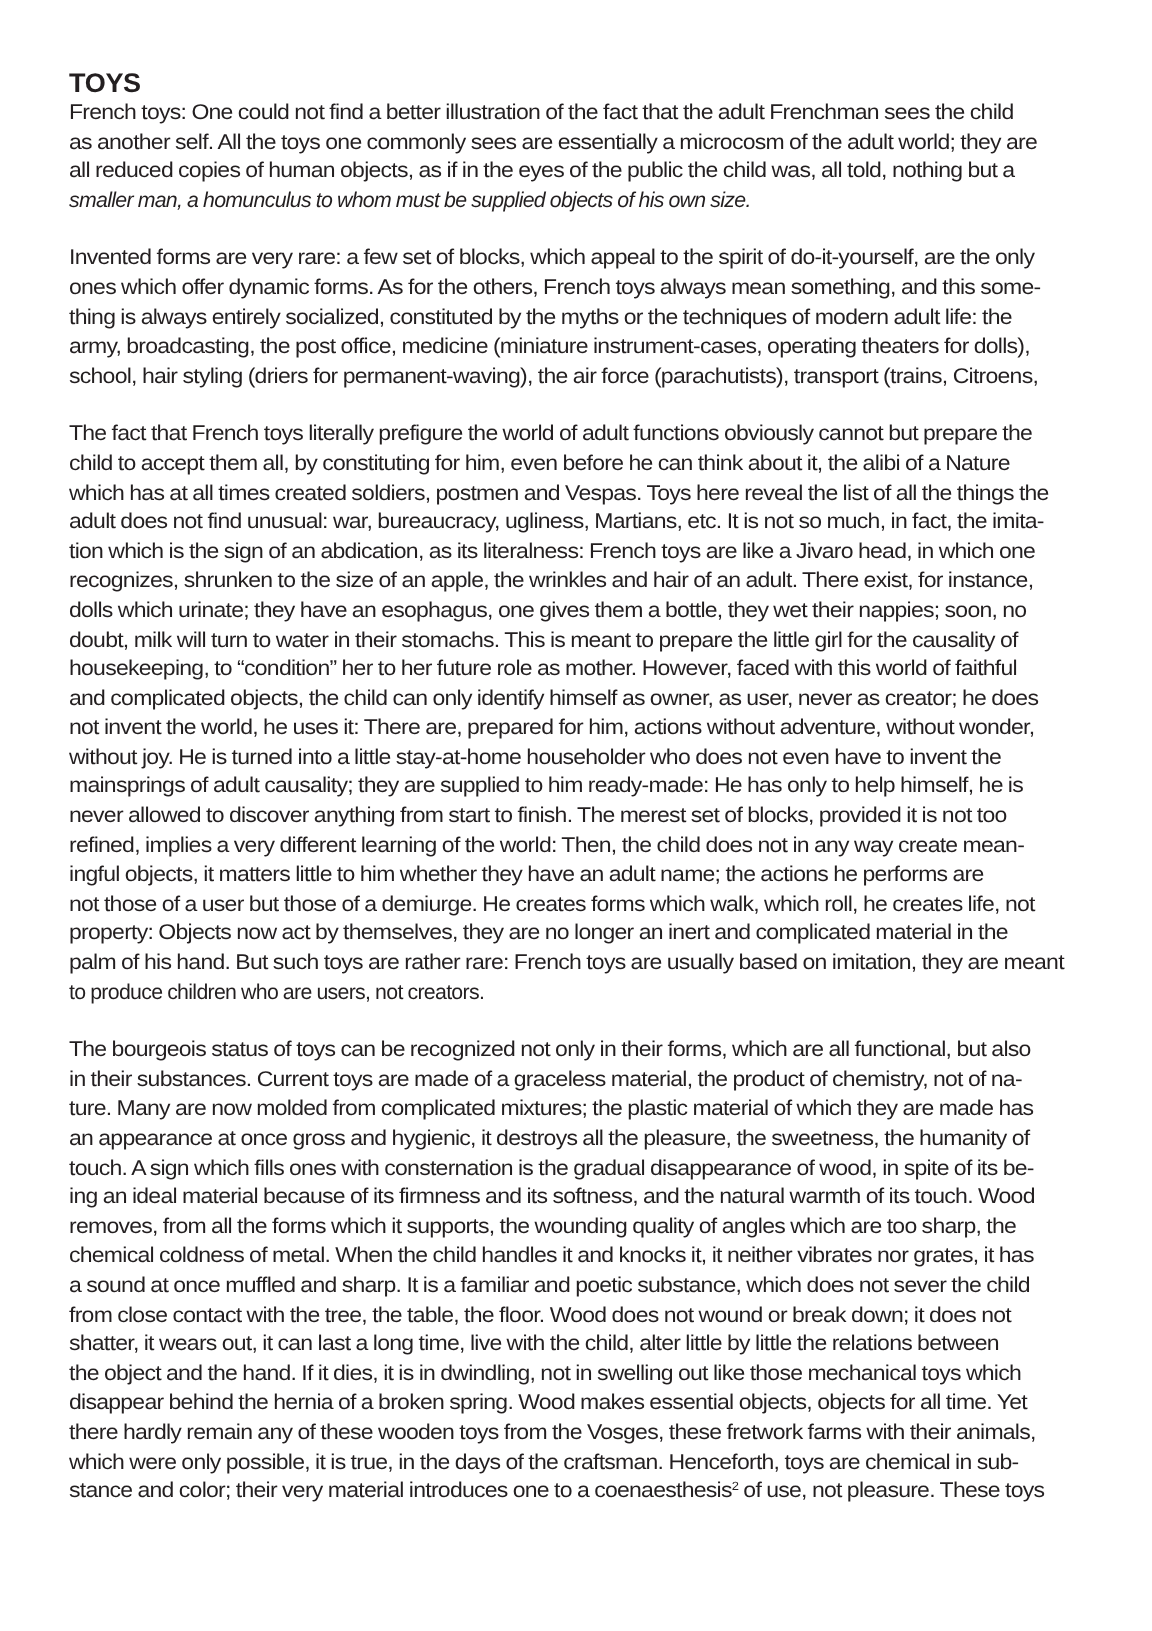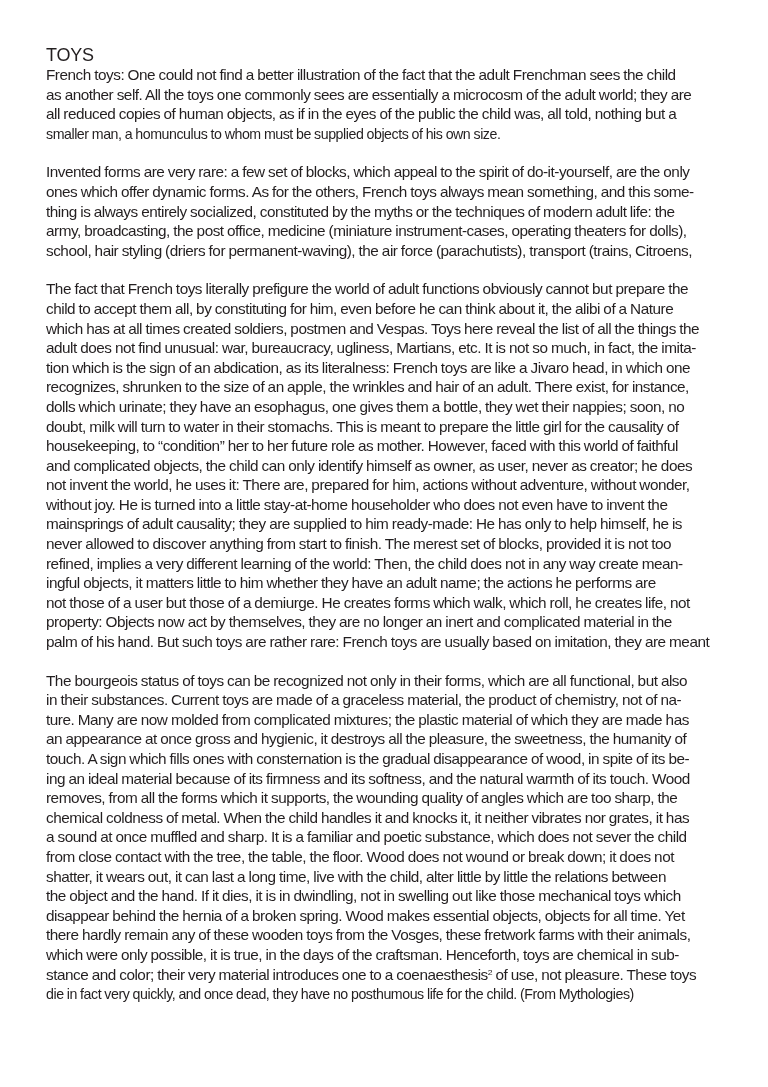--- a/index.html
+++ b/index.html
@@ -15,21 +15,21 @@
     color: #231f20;
     font-family: "Liberation Sans", sans-serif;
   }
   .page {
     position: absolute;
     left: 46px;
     top: 44px;
     width: 700px;
   }
   .title {
-    font-weight: normal;
+    font-weight: bold;
     font-size: 18px;
     line-height: 22px;
     margin: 0;
     letter-spacing: -0.2px;
   }
   .author {
     font-weight: bold;
     font-size: 15px;
     line-height: 18px;
     margin: 0 0 17px 0;
@@ -57,21 +57,21 @@
 </head>
 <body>
 
 <div class="page">
   <h1 class="title">TOYS</h1>
   <div id="body">
       <div class="para">
         <span class="line" style="display: block; transform: scaleX(1.08);">French toys: One could not find a better illustration of the fact that the adult Frenchman sees the child</span>
         <span class="line" style="display: block; transform: scaleX(1.08);">as another self. All the toys one commonly sees are essentially a microcosm of the adult world; they are</span>
         <span class="line" style="display: block; transform: scaleX(1.08);">all reduced copies of human objects, as if in the eyes of the public the child was, all told, nothing but a</span>
-        <span class="line" style="display: block; transform: scaleX(1);">smaller man, a homunculus to whom must be supplied objects of his own size.</span>
+        <span class="line" style="display: block; transform: scaleX(1); font-style: italic;">smaller man, a homunculus to whom must be supplied objects of his own size.</span>
       </div>
       <div class="para">
         <span class="line" style="display: block; transform: scaleX(1.08);">Invented forms are very rare: a few set of blocks, which appeal to the spirit of do-it-yourself, are the only</span>
         <span class="line" style="display: block; transform: scaleX(1.08);">ones which offer dynamic forms. As for the others, French toys always mean something, and this some-</span>
         <span class="line" style="display: block; transform: scaleX(1.08);">thing is always entirely socialized, constituted by the myths or the techniques of modern adult life: the</span>
         <span class="line" style="display: block; transform: scaleX(1.08);">army, broadcasting, the post office, medicine (miniature instrument-cases, operating theaters for dolls),</span>
         <span class="line" style="display: block; transform: scaleX(1.08);">school, hair styling (driers for permanent-waving), the air force (parachutists), transport (trains, Citroens,</span>
       </div>
       <div class="para">
         <span class="line" style="display: block; transform: scaleX(1.08);">The fact that French toys literally prefigure the world of adult functions obviously cannot but prepare the</span>
@@ -86,34 +86,34 @@
         <span class="line" style="display: block; transform: scaleX(1.08);">and complicated objects, the child can only identify himself as owner, as user, never as creator; he does</span>
         <span class="line" style="display: block; transform: scaleX(1.08);">not invent the world, he uses it: There are, prepared for him, actions without adventure, without wonder,</span>
         <span class="line" style="display: block; transform: scaleX(1.08);">without joy. He is turned into a little stay-at-home householder who does not even have to invent the</span>
         <span class="line" style="display: block; transform: scaleX(1.08);">mainsprings of adult causality; they are supplied to him ready-made: He has only to help himself, he is</span>
         <span class="line" style="display: block; transform: scaleX(1.08);">never allowed to discover anything from start to finish. The merest set of blocks, provided it is not too</span>
         <span class="line" style="display: block; transform: scaleX(1.08);">refined, implies a very different learning of the world: Then, the child does not in any way create mean-</span>
         <span class="line" style="display: block; transform: scaleX(1.08);">ingful objects, it matters little to him whether they have an adult name; the actions he performs are</span>
         <span class="line" style="display: block; transform: scaleX(1.08);">not those of a user but those of a demiurge. He creates forms which walk, which roll, he creates life, not</span>
         <span class="line" style="display: block; transform: scaleX(1.08);">property: Objects now act by themselves, they are no longer an inert and complicated material in the</span>
         <span class="line" style="display: block; transform: scaleX(1.08);">palm of his hand. But such toys are rather rare: French toys are usually based on imitation, they are meant</span>
+        <span class="line" style="display: block; transform: scaleX(1);">to produce children who are users, not creators.</span>
       </div>
       <div class="para">
         <span class="line" style="display: block; transform: scaleX(1.08);">The bourgeois status of toys can be recognized not only in their forms, which are all functional, but also</span>
         <span class="line" style="display: block; transform: scaleX(1.08);">in their substances. Current toys are made of a graceless material, the product of chemistry, not of na-</span>
         <span class="line" style="display: block; transform: scaleX(1.08);">ture. Many are now molded from complicated mixtures; the plastic material of which they are made has</span>
         <span class="line" style="display: block; transform: scaleX(1.08);">an appearance at once gross and hygienic, it destroys all the pleasure, the sweetness, the humanity of</span>
         <span class="line" style="display: block; transform: scaleX(1.08);">touch.  A sign which fills ones with consternation is the gradual disappearance of wood, in spite of its be-</span>
         <span class="line" style="display: block; transform: scaleX(1.08);">ing an ideal material because of its firmness and its softness, and the natural warmth of its touch. Wood</span>
         <span class="line" style="display: block; transform: scaleX(1.08);">removes, from all the forms which it supports, the wounding quality of angles which are too sharp, the</span>
         <span class="line" style="display: block; transform: scaleX(1.08);">chemical coldness of metal. When the child handles it and knocks it, it neither vibrates nor grates, it has</span>
         <span class="line" style="display: block; transform: scaleX(1.08);">a sound at once muffled and sharp. It is a familiar and poetic substance, which does not sever the child</span>
         <span class="line" style="display: block; transform: scaleX(1.08);">from close contact with the tree, the table, the floor. Wood does not wound or break down; it does not</span>
         <span class="line" style="display: block; transform: scaleX(1.08);">shatter, it wears out, it can last a long time, live with the child, alter little by little the relations between</span>
         <span class="line" style="display: block; transform: scaleX(1.08);">the object and the hand. If it dies, it is in dwindling, not in swelling out like those mechanical toys which</span>
         <span class="line" style="display: block; transform: scaleX(1.08);">disappear behind the hernia of a broken spring. Wood makes essential objects, objects for all time. Yet</span>
         <span class="line" style="display: block; transform: scaleX(1.08);">there hardly remain any of these wooden toys from the Vosges, these fretwork farms with their animals,</span>
         <span class="line" style="display: block; transform: scaleX(1.08);">which were only possible, it is true, in the days of the craftsman. Henceforth, toys are chemical in sub-</span>
         <span class="line" style="display: block; transform: scaleX(1.08);">stance and color; their very material introduces one to a coenaesthesis<sup>2</sup> of use, not pleasure. These toys</span>
-        <span class="line" style="display: block; transform: scaleX(1);">die in fact very quickly, and once dead, they have no posthumous life for the child. (From Mythologies)</span>
       </div>
     </div>
 </div>
 
 </body></html>

